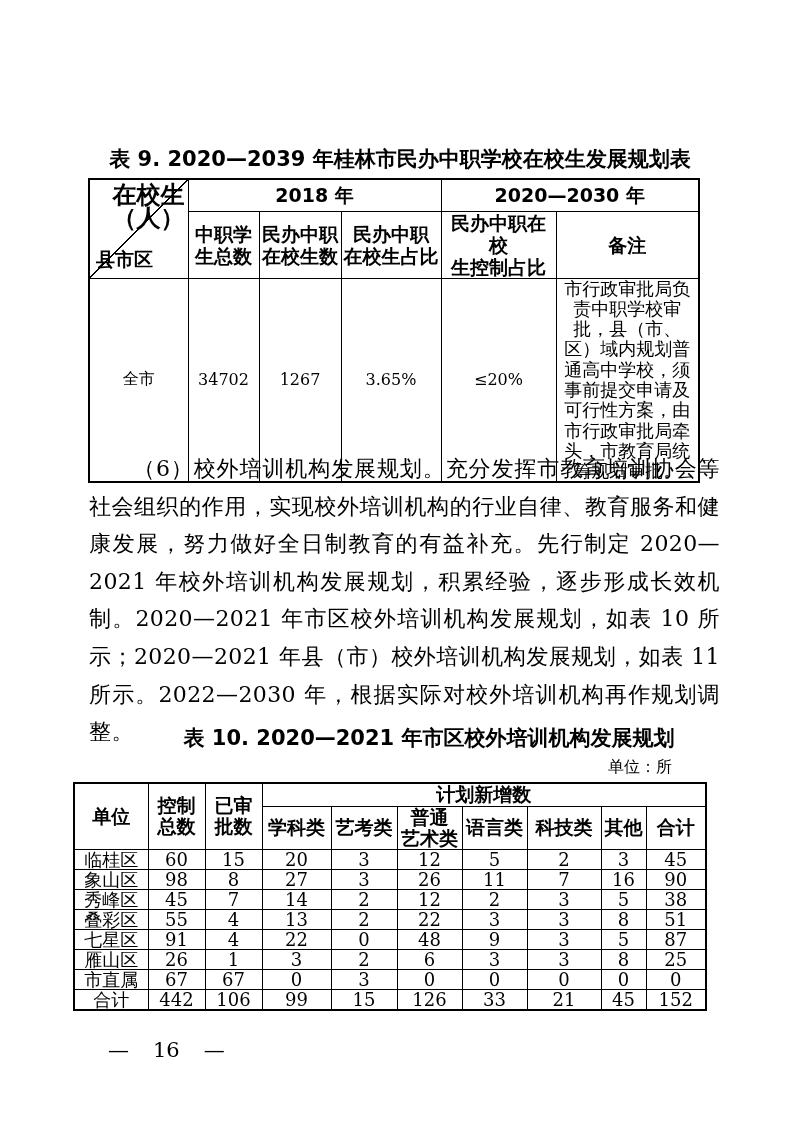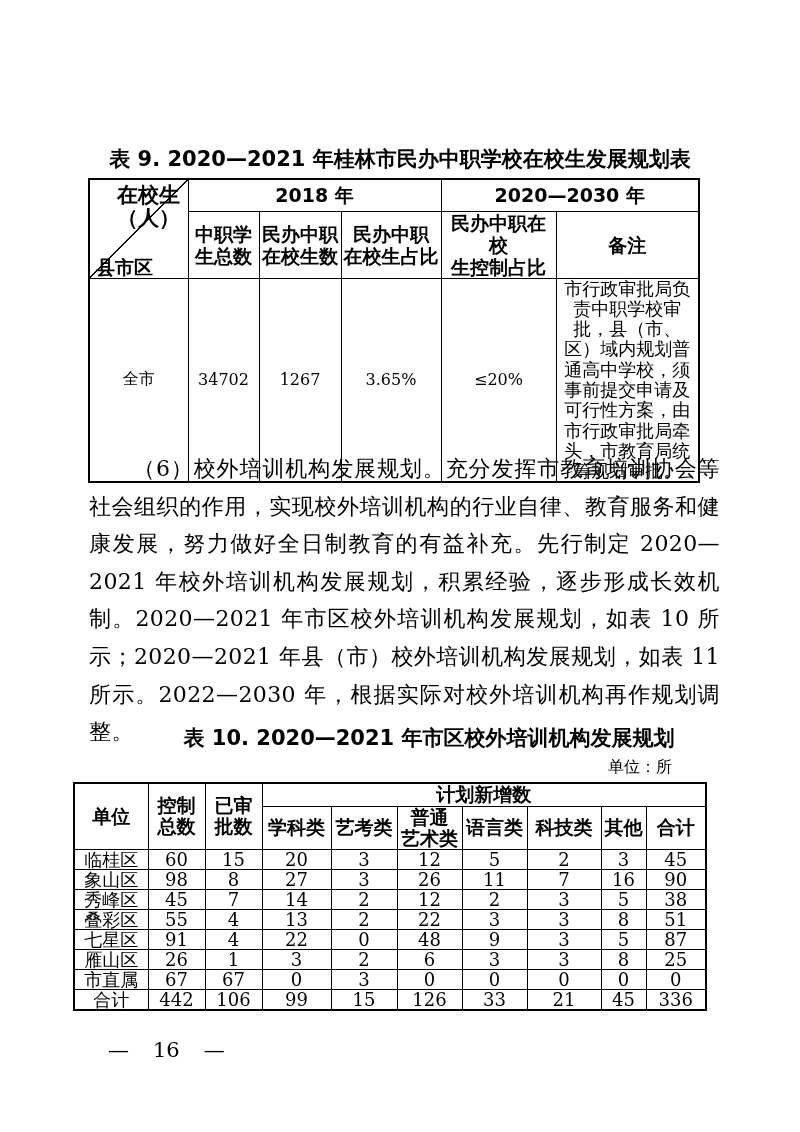--- a/index.html
+++ b/index.html
@@ -41,24 +41,24 @@
     margin-left:48px;
   }
   td.diag-cell{
     position:relative;padding:0;
     background:linear-gradient(to bottom right,
       transparent calc(50% - 1px),#000 calc(50% - 1px),
       #000 calc(50% + 0.5px),transparent calc(50% + 0.5px));
   }
   .diag-top{
     position:absolute;top:4px;right:3px;width:72px;
-    font-size:21px;line-height:23px;
+    font-size:24px;line-height:23px;
   }
   .diag-bottom{
-    position:absolute;bottom:0;left:6px;
+    position:absolute;bottom:8px;left:6px;
     font-size:19px;line-height:22px;
   }
 
   
   .para{
     position:absolute;top:446px;left:85px;width:631px;
     font-size:22px;line-height:37.6px;
     text-align:justify;text-indent:2em;
     margin:4px;letter-spacing:0.4px;
   }
@@ -93,21 +93,21 @@
     position:absolute;top:1038px;left:108px;
     display:flex;align-items:center;gap:24px;
     font-size:21px;
   }
 </style>
 </head>
 <body>
 
 <div class="page">
 
-  <div class="t9-title hei">表 9. 2020—2021 年桂林市民办中职学校在校生发展规划表</div>
+  <div class="t9-title hei">表 9. 2020—2039 年桂林市民办中职学校在校生发展规划表</div>
 
   <table class="t9">
     <colgroup>
       <col style="width:99px">
         <col style="width:71px">
         <col style="width:82px">
       <col style="width:100px">
         <col style="width:115px">
         <col style="width:143px">
     </colgroup>
@@ -267,21 +267,21 @@
       <tr class="t10-r">
         <td>合计</td>
         <td>442</td>
         <td>106</td>
         <td>99</td>
         <td>15</td>
         <td>126</td>
         <td>33</td>
         <td>21</td>
         <td>45</td>
-        <td>336</td>
+        <td>152</td>
       </tr>
     </tbody>
   </table>
 
   <div class="page-num">
     <span>—</span>
     <span>16</span>
     <span>—</span>
   </div>
 

